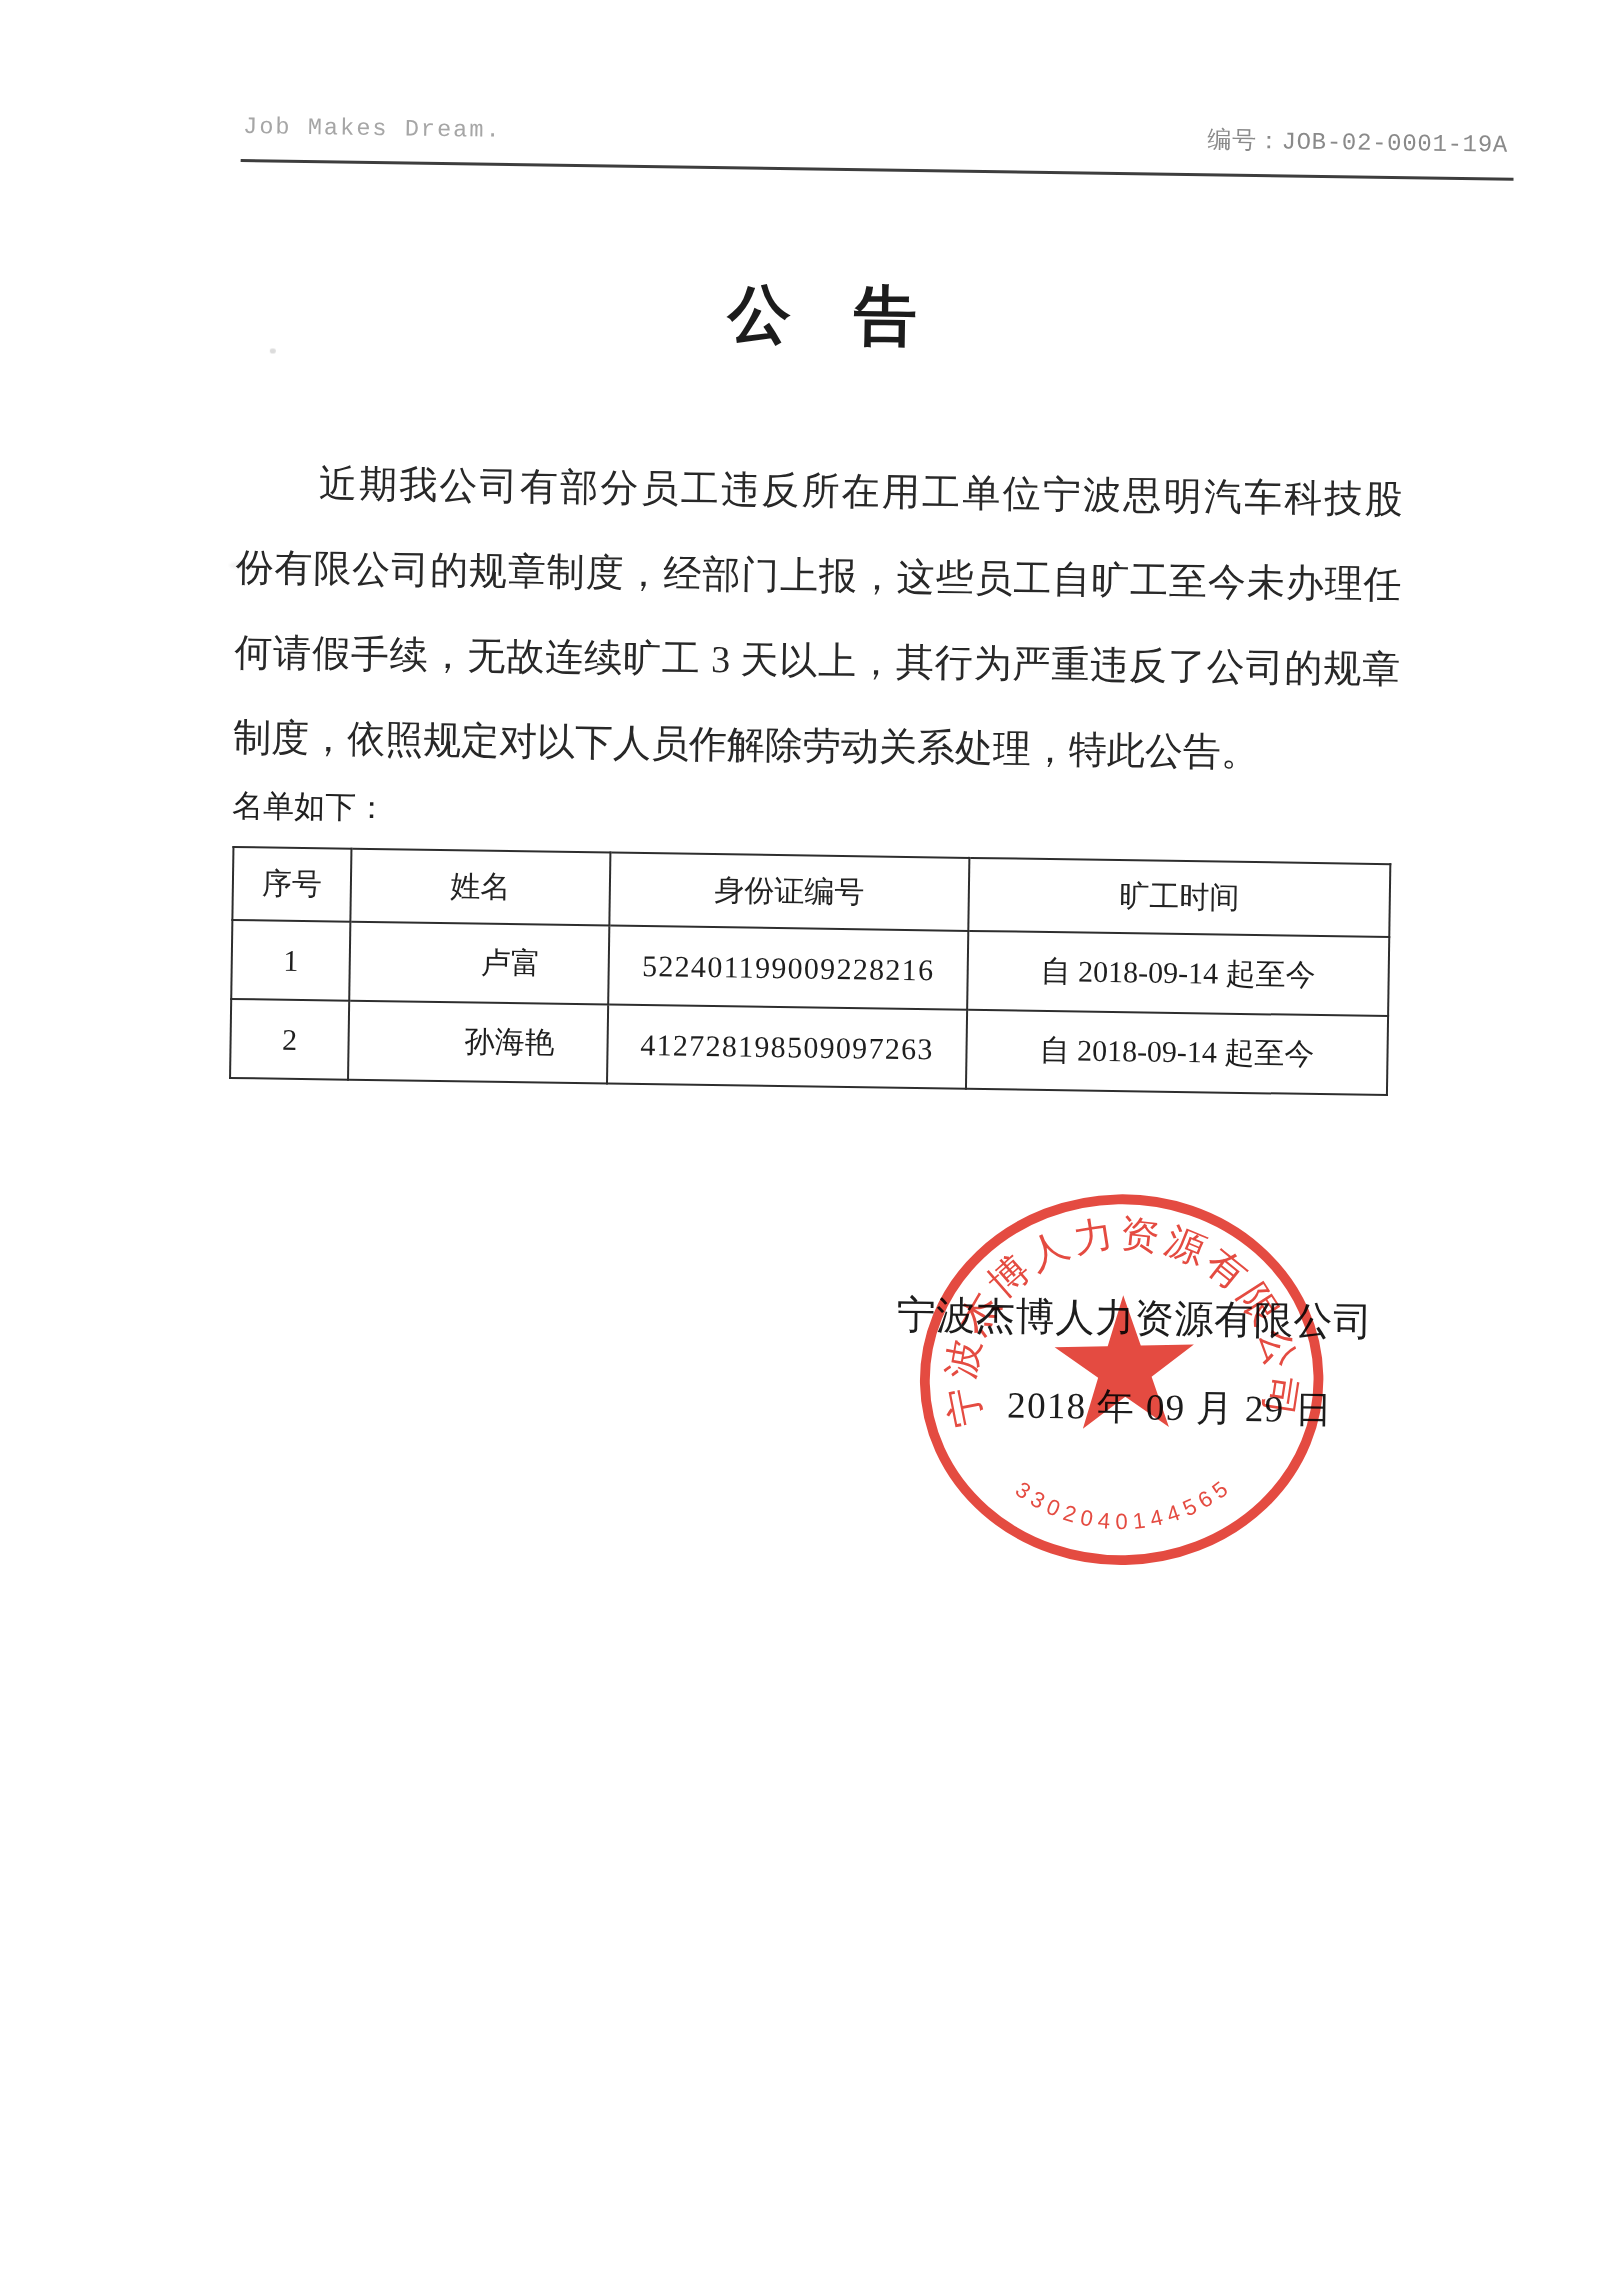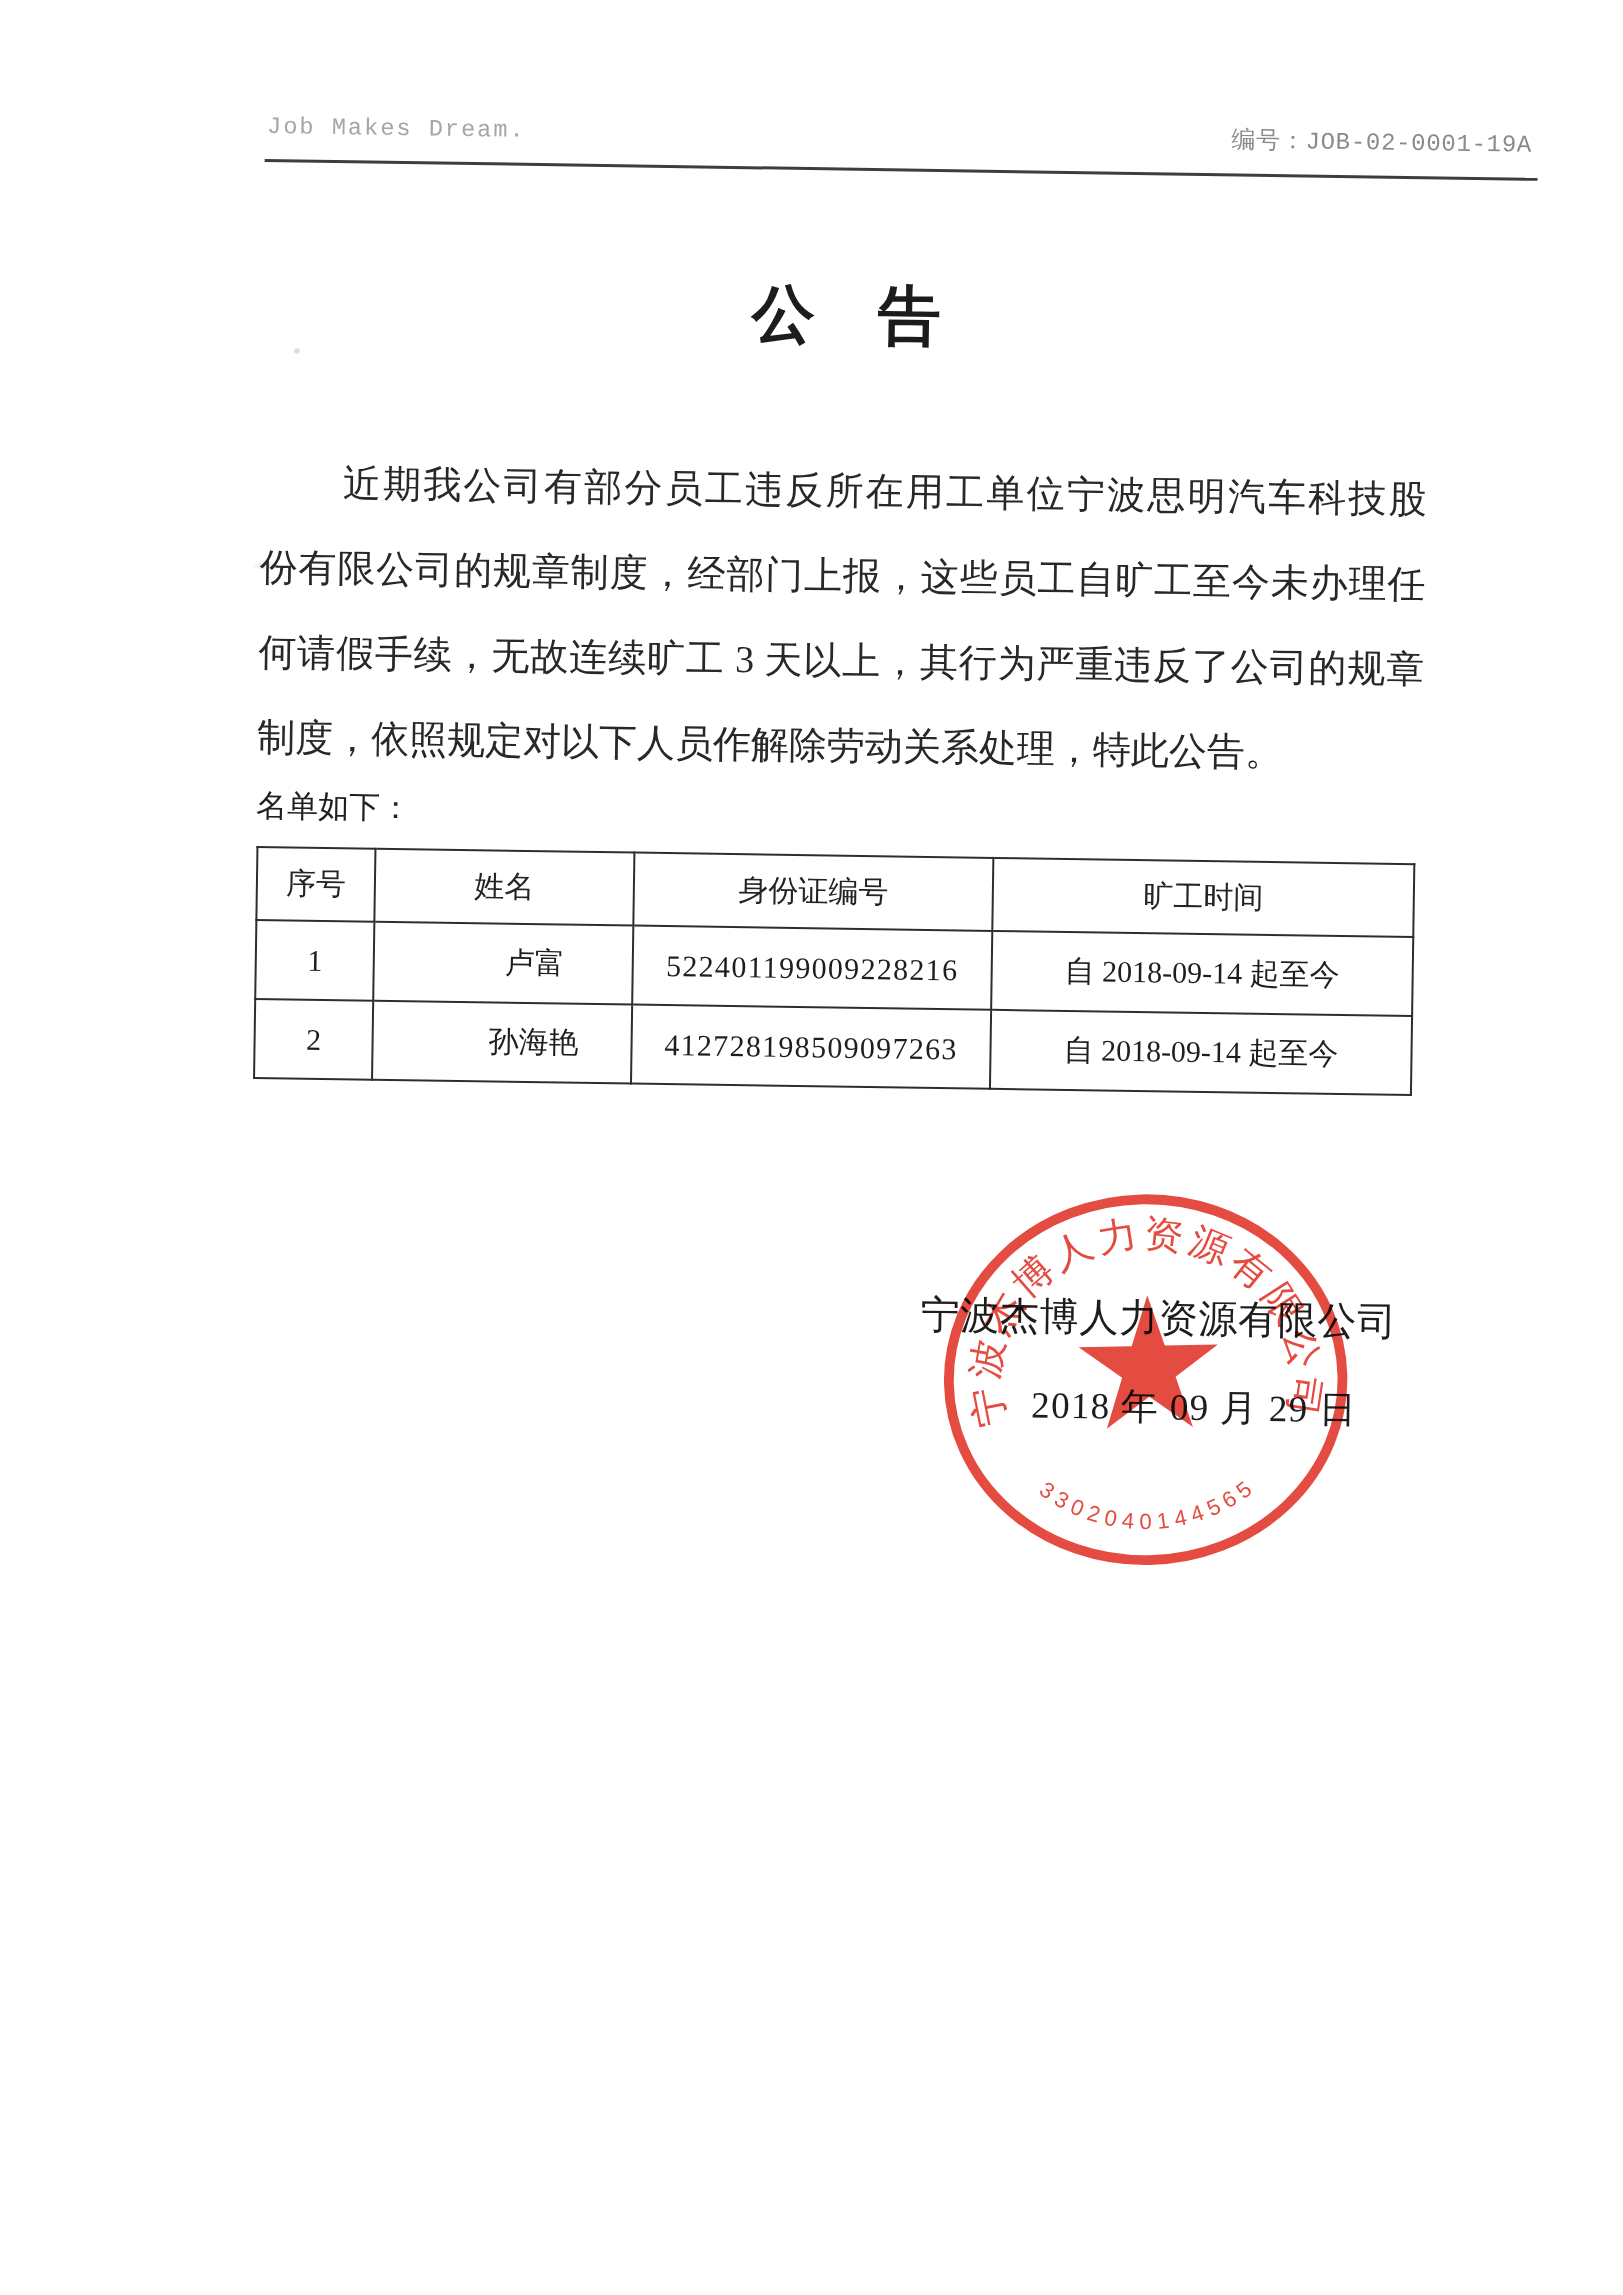--- a/index.html
+++ b/index.html
@@ -1,19 +1,19 @@
 <!DOCTYPE html>
 <html style="font-size:10.5px"><head>
 <meta charset="utf-8">
 <style>
   * { margin: 0; padding: 0; box-sizing: border-box; }
   html, body { background: #ffffff; }
   body { width: 1623px; height: 2295px; position: relative;
          font-family: "Liberation Serif", "DejaVu Serif", serif; color: #262626; }
-  .page { position: absolute; inset: 0; background: #fff; overflow: hidden; margin-left: 24px; }
+  .page { position: absolute; inset: 0; background: #fff; overflow: hidden; }
   
   .tilt { position: absolute; inset: 0; transform: rotate(0.85deg); transform-origin: 242px 137px; }
 
   .topbar { position: absolute; left: 243px; top: 109px; width: 1265px;
             display: flex; justify-content: space-between; align-items: baseline; }
   .slogan { font-family: "Liberation Mono", monospace; font-size: 23.6px; color: #a6a6a6;
             letter-spacing: 2px; }
   .docno  { font-family: "Liberation Mono", "Liberation Serif", monospace; font-size: 24px;
             color: #8a8a8a; letter-spacing: 0.7px; }
   .rule { position: absolute; left: 241px; top: 159px; width: 1273px; height: 3.3px;

